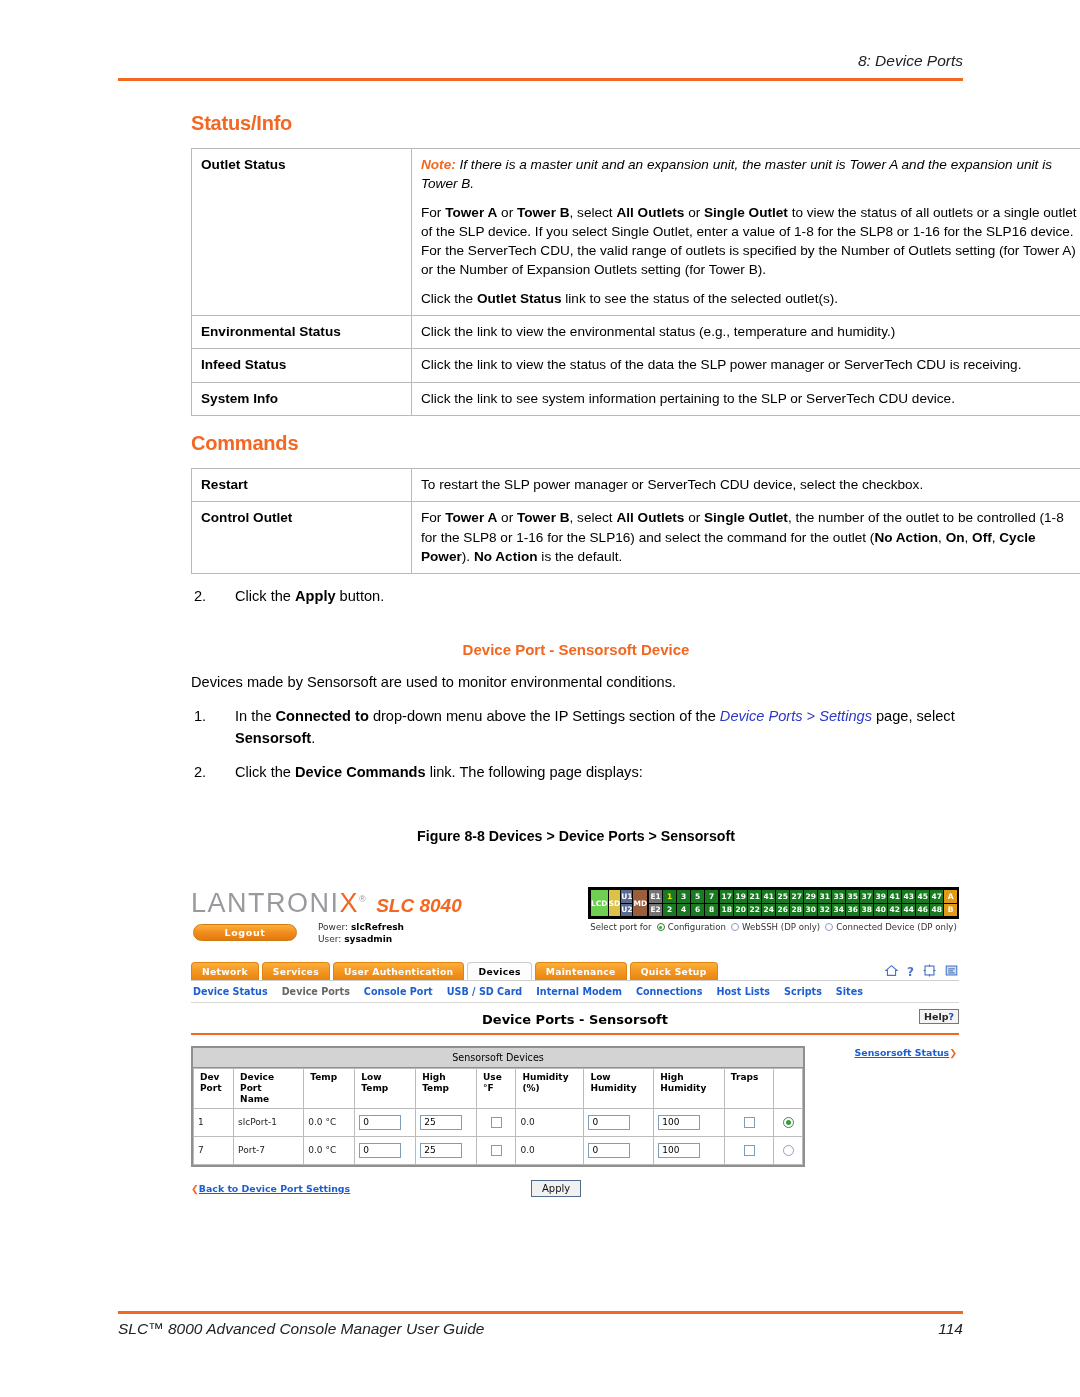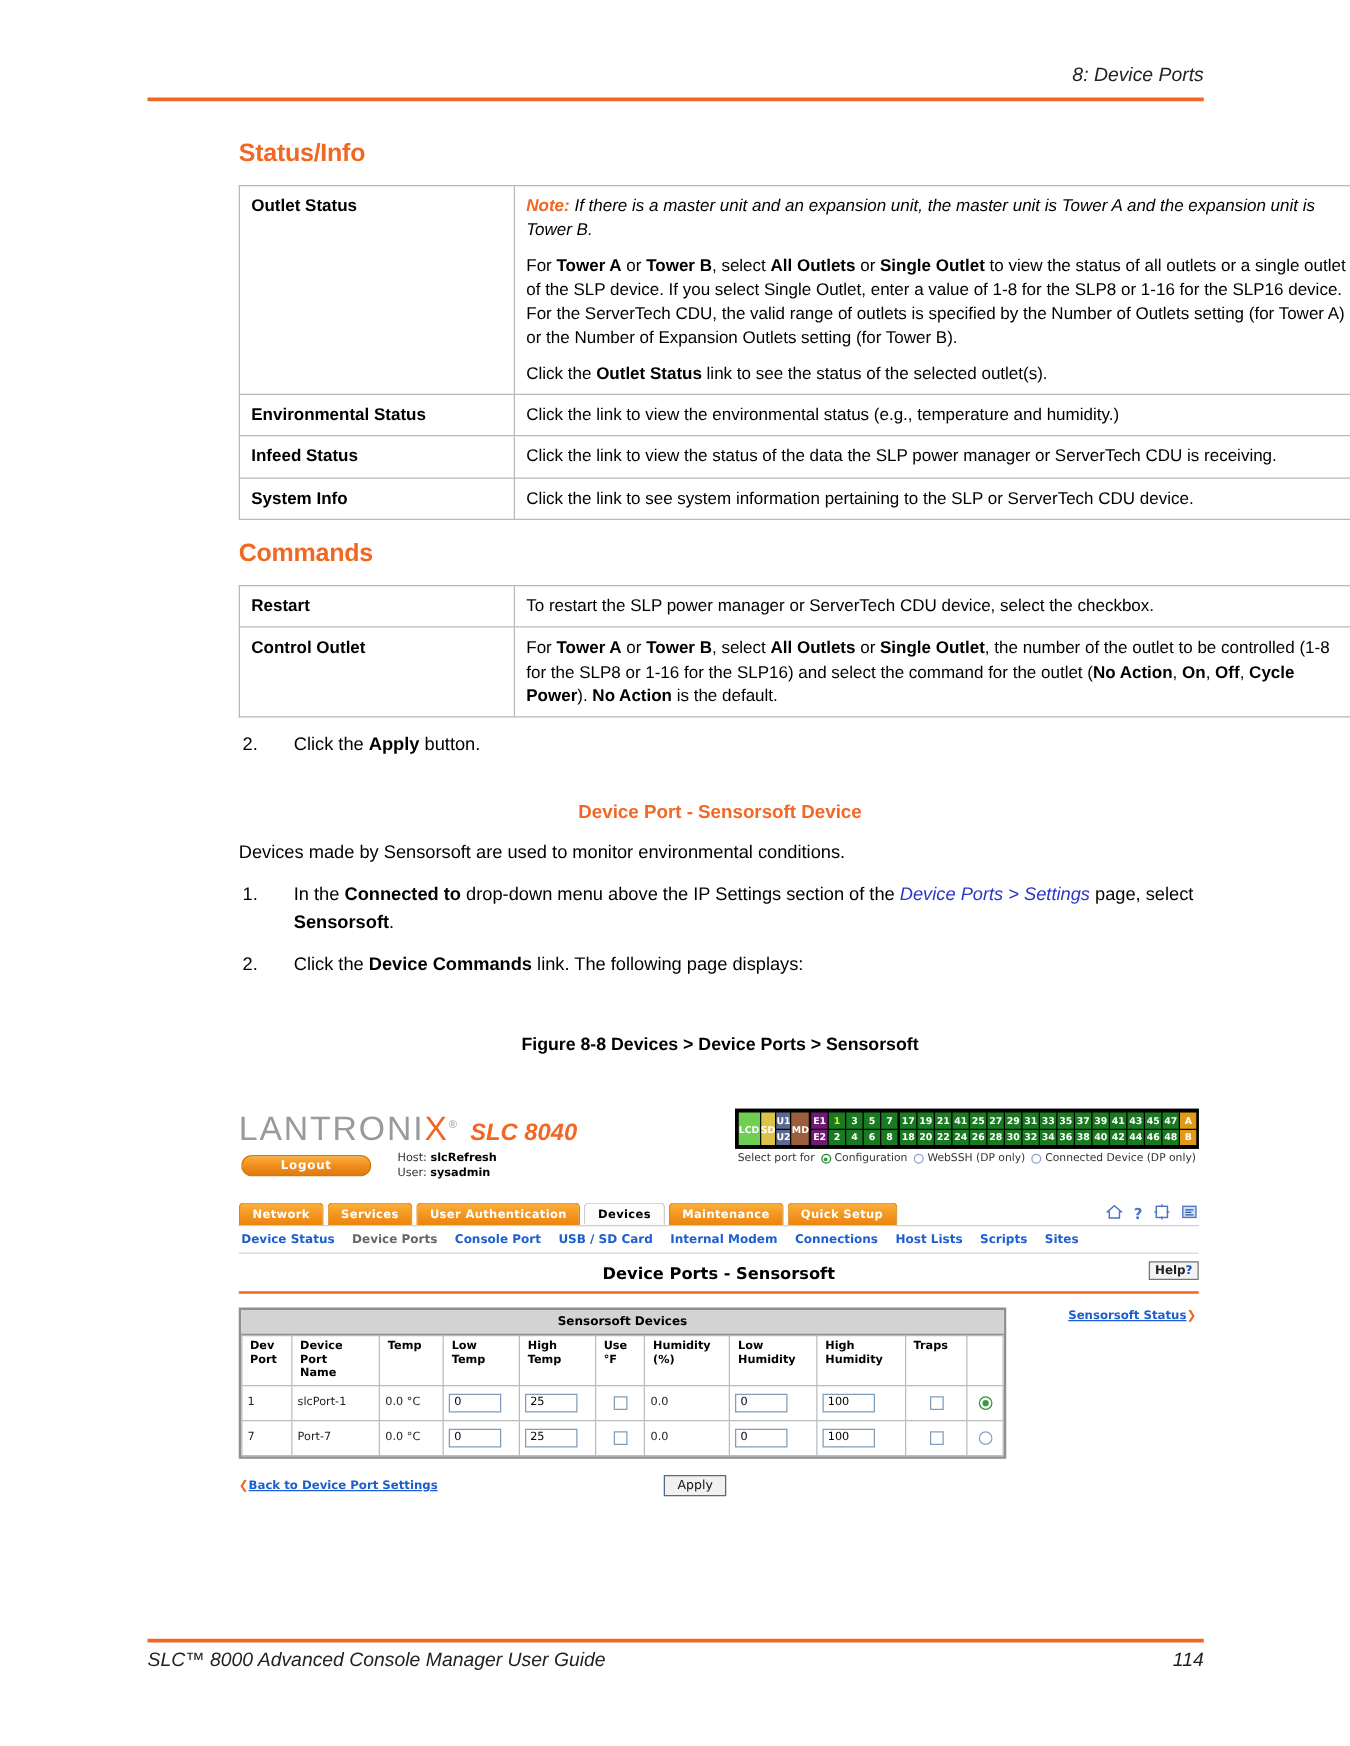--- a/index.html
+++ b/index.html
@@ -189,21 +189,21 @@
               align-items:center;justify-content:center;font-size:7.5px;font-weight:bold;}
   .pm-md  { background:#9a5e3c; width:16px; font-size:7.5px;}
   .pm-sep { width:3px; background:#fff; }
   .pm-col { display:flex; flex-direction:column; gap:1px; }
   .pm-col .sq {
     width: 13px; height: 13px;
     display:flex;align-items:center;justify-content:center;
     font-size:7.5px;font-weight:bold;color:#fff;
     background:#1a7a22;
   }
-  .pm-col.e .sq { background:#701a75; }
+  .pm-col.e .sq { background:#737373; }
   .pm-col.ab .sq { background:#e09a18; color:#fff;}
   .pm-col .sq.active { color:#ffe600; }
   .pm-gap { width: 3px; }
   .portsel {
     margin-top: 3px;
     text-align: center;
     font-size: 8.6px; color: #333;
     display: flex; align-items: center; justify-content: center; gap: 5px;
   }
   .radio {
@@ -276,21 +276,21 @@
 
   .ssbox {
     width: 614px;
     border: 2px solid #8f8f8f;
     box-sizing: border-box;
     background: #fff;
   }
   .ssbox-title {
     background: #d3d3d3;
     text-align: center;
-    font-weight: bold; font-size: 9.6px;
+    font-weight: normal; font-size: 9.6px;
     padding: 4px 0 4px 0;
     border-bottom: 1px solid #8f8f8f;
   }
   table.sstab {
     border-collapse: collapse;
     width: 100%;
     font-size: 9px;
   }
   table.sstab th {
     border: 1px solid #bcbcbc;
@@ -457,21 +457,21 @@
 
     <div class="slc-top">
       <div class="brand">
         <div class="lantronix"><span>LANTRONI</span><span class="x">X</span><span class="tm">®</span></div>
         <div class="model">SLC 8040</div>
       </div>
 
       <div class="logout">Logout</div>
 
       <div class="hostinfo">
-        <div><span class="lbl">Host:</span> <b>slcRefresh</b></div>
+        <div><span class="lbl">Power:</span> <b>slcRefresh</b></div>
         <div><span class="lbl">User:</span> <b>sysadmin</b></div>
       </div>
 
       <div class="portmap-wrap">
         <div class="portmap" id="portmap">
             <div class="pm-cell pm-lcd">LCD</div>
             <div class="pm-cell pm-sd">SD</div>
             <div class="pm-cell pm-u">
               <div>U1</div>
               <div>U2</div>

